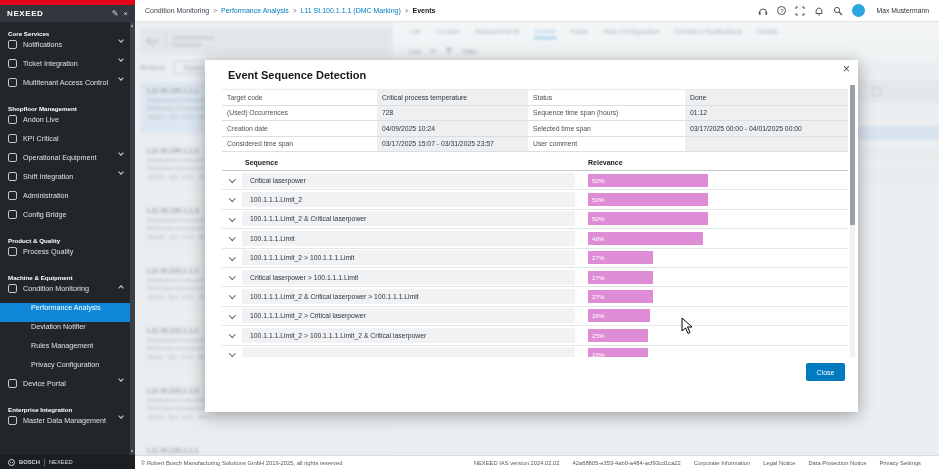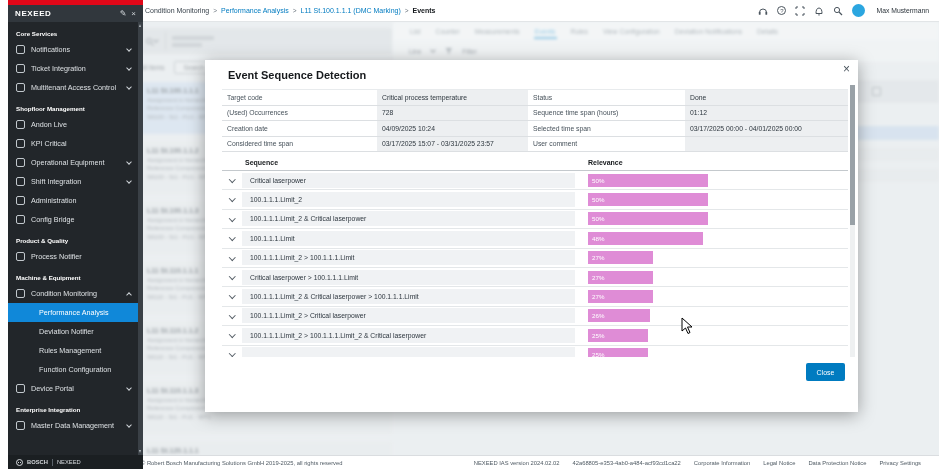--- a/index.html
+++ b/index.html
@@ -1,28 +1,28 @@
 <!DOCTYPE html>
 <html style="--accent: #007bc0; --active-nav: #1088d9; --bar: #df8cd6; --red: #e10718;"><head>
 <meta charset="utf-8">
 <style>
   *{box-sizing:border-box;margin:0;padding:0}
   html,body{width:939px;height:469px;overflow:hidden;background:#fff;
     font-family:"Liberation Sans",sans-serif;position:relative}
   :root{--accent:#007bc0;--active-nav:#1088d9;--bar:#df8cd6;--red:#e10718}
 
   
-  .sidebar{position:absolute;left:8px;top:0;width:135px;height:469px;background:#22262a;color:#e6e9eb;z-index:6}
+  .sidebar{position:absolute;left:0;top:0;width:135px;height:469px;background:#22262a;color:#e6e9eb;z-index:6}
   .red-stripe{height:5px;background:var(--red)}
   .sb-head{height:17px;background:#31373d;display:flex;align-items:center;padding:0 7px;gap:5px}
   .sb-head .logo{font-weight:bold;font-size:8px;letter-spacing:.6px;flex:1;color:#fff}
   .hicon{font-size:8px;color:#cfd4d8;cursor:pointer;line-height:1}
   .sb-nav{position:absolute;top:22px;bottom:14px;left:0;right:5px;overflow:hidden}
   .sb-sec{font-size:6.2px;font-weight:bold;color:#fff;padding:8px 0 0 8px;height:18px;white-space:nowrap}
-  .sb-item{display:flex;align-items:center;height:19px;padding:0 7px 0 8px;gap:6px;font-size:7.2px;color:#dde1e4;cursor:pointer;white-space:nowrap}
+  .sb-item{display:flex;height:19px;padding:0 7px 0 8px;gap:6px;font-size:7.2px;color:#dde1e4;cursor:pointer;white-space:nowrap}
   .sb-item .nicon{width:9px;height:9px;border:1px solid #c2c8cd;border-radius:2px;flex:none}
   .sb-item .lbl{flex:1;overflow:hidden}
   .chev{width:4px;height:4px;border-right:1px solid #cfd4d8;border-bottom:1px solid #cfd4d8;transform:rotate(45deg);flex:none;margin-top:-2px}
   .chev.up{transform:rotate(-135deg);margin-top:2px}
   .sb-item.sub{padding-left:31px}
   .sb-item.active{background:var(--active-nav);color:#fff}
   .sb-sbar{position:absolute;right:0;top:22px;bottom:14px;width:5px;background:#3a4046}
   .sb-sbar .tri{position:absolute;left:1px;width:0;height:0;border-left:1.5px solid transparent;border-right:1.5px solid transparent}
   .tri.up{top:2px;border-bottom:3px solid #b6bcc1}
   .tri.dn{bottom:2px;border-top:3px solid #b6bcc1}
@@ -148,39 +148,39 @@
         <span class="nicon"></span>
         <span class="lbl">Administration</span>
       </div>
       <div class="sb-item">
         <span class="nicon"></span>
         <span class="lbl">Config Bridge</span>
       </div>
       <div class="sb-sec">Product &amp; Quality</div>
       <div class="sb-item">
         <span class="nicon"></span>
-        <span class="lbl">Process Notifier</span>
+        <span class="lbl">Process Quality</span>
       </div>
       <div class="sb-sec">Machine &amp; Equipment</div>
       <div class="sb-item">
         <span class="nicon"></span>
         <span class="lbl">Condition Monitoring</span>
         <span class="chev up"></span>
       </div>
       <div class="sb-item sub active">
         <span class="lbl">Performance Analysis</span>
       </div>
       <div class="sb-item sub">
         <span class="lbl">Deviation Notifier</span>
       </div>
       <div class="sb-item sub">
         <span class="lbl">Rules Management</span>
       </div>
       <div class="sb-item sub">
-        <span class="lbl">Function Configuration</span>
+        <span class="lbl">Privacy Configuration</span>
       </div>
       <div class="sb-item">
         <span class="nicon"></span>
         <span class="lbl">Device Portal</span>
         <span class="chev"></span>
       </div>
       <div class="sb-sec">Enterprise Integration</div>
       <div class="sb-item">
         <span class="nicon"></span>
         <span class="lbl">Master Data Management</span>

